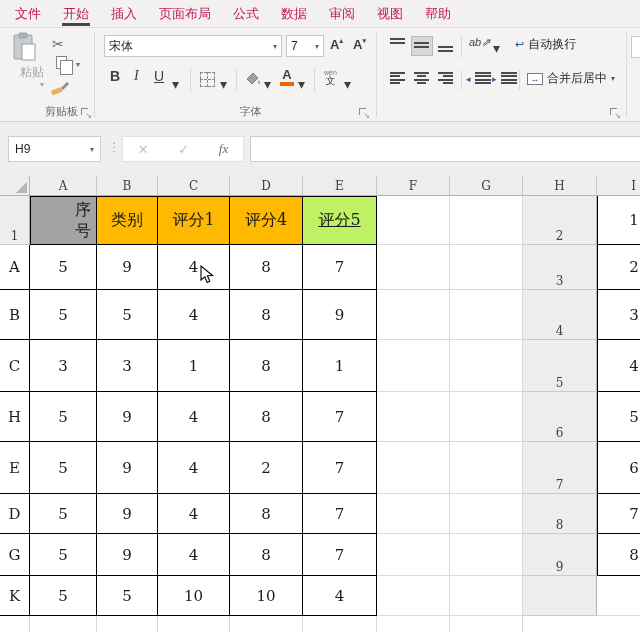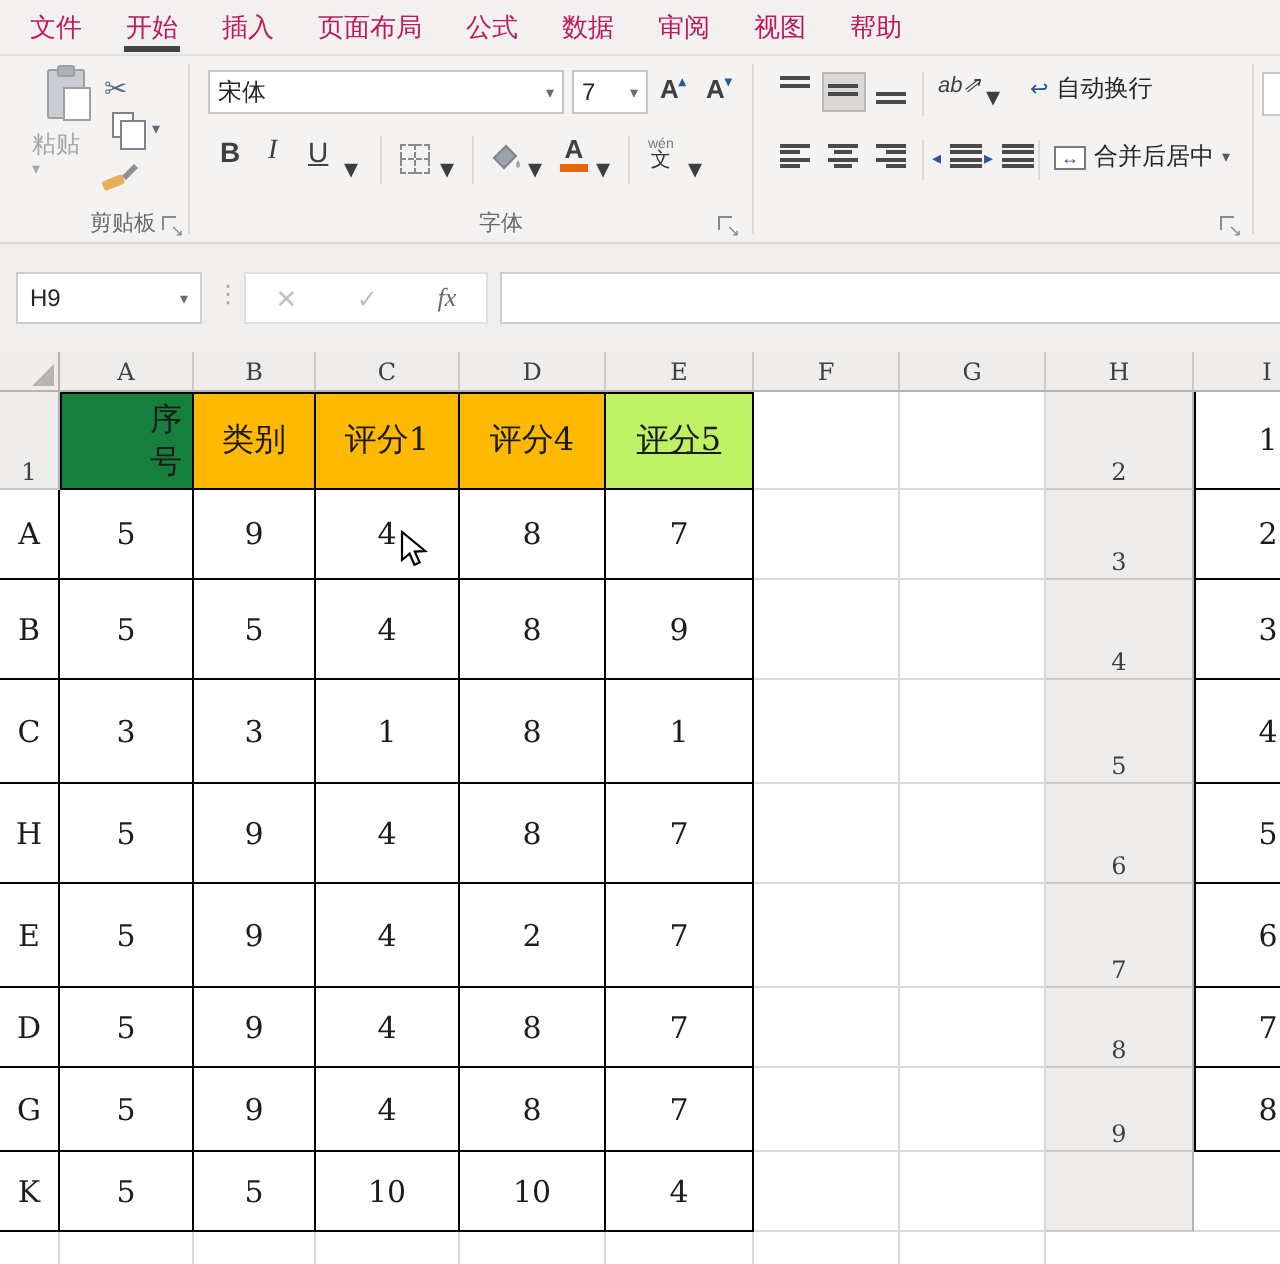--- a/index.html
+++ b/index.html
@@ -16,21 +16,21 @@
   .ribbon { position:absolute; left:0; top:28px; width:640px; height:94px; background:#f5f3f2; border-bottom:1px solid #d8d6d4; }
   .grp { position:absolute; top:0; height:93px; }
   .gsep { position:absolute; top:4px; bottom:4px; width:1px; background:#dcdad8; }
   .grplabel { position:absolute; bottom:2px; left:0; right:0; text-align:center; font-size:11px; color:#6a6a6a;margin-left:28px; }
   .launcher { position:absolute; bottom:3px; width:11px; height:11px; }
   .launcher::before { content:""; position:absolute; left:1px; top:1px; width:6px; height:6px; border-left:1px solid #8a8a8a; border-top:1px solid #8a8a8a; }
   .launcher::after { content:"\2198"; position:absolute; right:-1px; bottom:-2px; font-size:8px; color:#8a8a8a; }
 
   
   .grp-clip { left:0; width:95px; }
-  .paste { position:absolute; left:16px; top:4px; width:38px; height:66px; text-align:left; }
+  .paste { position:absolute; left:6px; top:4px; width:38px; height:66px; text-align:right; }
   .paste svg { display:block; margin:0 auto; }
   .plabel { display:block; font-size:12px; color:#a6a6a6; margin-top:2px; }
   .pcaret { display:block; font-size:8px; color:#a6a6a6; line-height:7px; }
   .miniicon { position:absolute; font-size:14px; color:#5f6b7a; }
   .cut { left:52px; top:8px; }
   .copy { position:absolute; left:56px; top:28px; width:11px; height:13px; border:1px solid #7d848d; background:#fff; }
   .copy::after { content:""; position:absolute; left:3px; top:3px; width:11px; height:13px; border:1px solid #7d848d; background:#fff; }
   .copycaret { position:absolute; left:76px; top:32px; font-size:8px; color:#5f6b7a; }
   .brush { position:absolute; left:50px; top:52px; }
   .smallcaret { font-size:8px; color:#5a5a5a; }
@@ -294,21 +294,21 @@
       <div class="hdr">A</div>
       <div class="hdr">B</div>
       <div class="hdr">C</div>
       <div class="hdr">D</div>
       <div class="hdr">E</div>
       <div class="hdr">F</div>
       <div class="hdr">G</div>
       <div class="hdr">H</div>
       <div class="hdr">I</div>
       <div class="rowhdr">1</div>
-      <div class="cell c-table c-orange c-left c-top" style="background: #15803d; padding-left: 44px;">序号</div>
+      <div class="cell c-table c-orange c-left c-top" style="background: #a3a3a3; padding-left: 44px;">序号</div>
       <div class="cell c-table c-orange c-top" style="background: rgb(255, 185, 0);">类别</div>
       <div class="cell c-table c-orange c-top" style="background: rgb(255, 185, 0);">评分1</div>
       <div class="cell c-table c-orange c-top" style="background: rgb(255, 185, 0);">评分4</div>
       <div class="cell c-table c-orange c-top" style="background: #bef264; text-decoration: underline;">评分5</div>
       <div class="cell c-empty"></div>
       <div class="cell c-empty"></div>
       <div class="rowhdr">2</div>
       <div class="cell c-table c-left">1</div>
       <div class="cell c-table">A</div>
       <div class="cell c-table">5</div>

